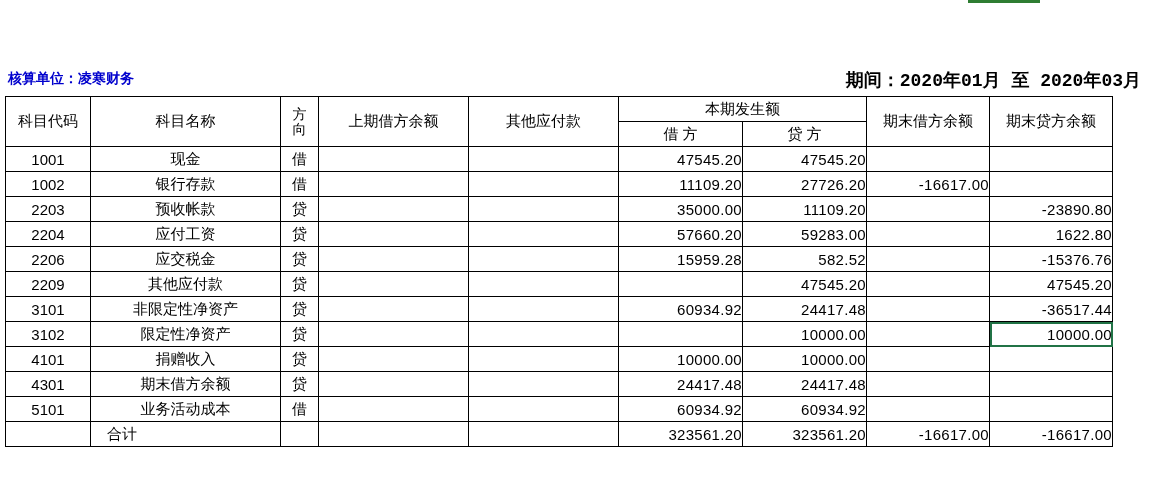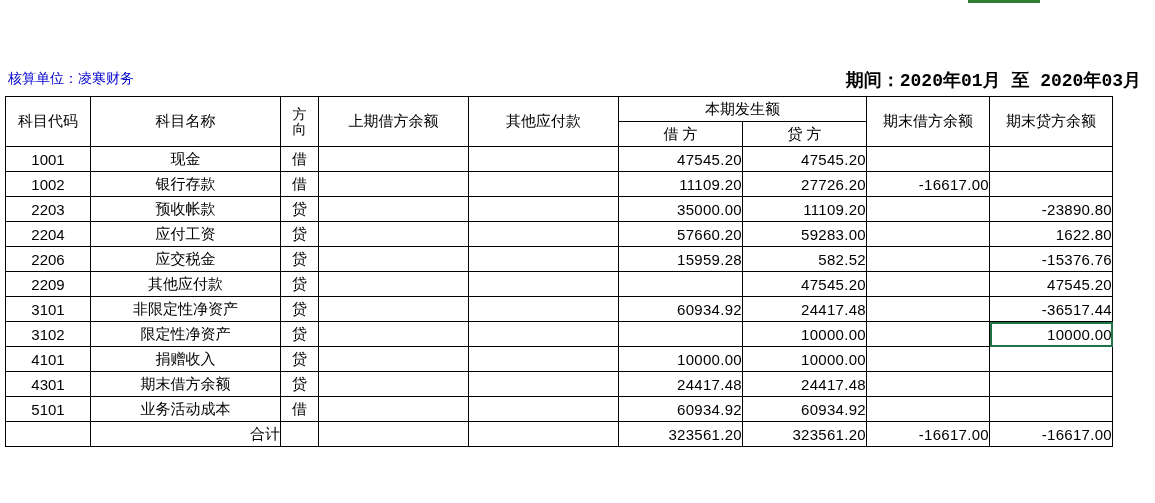--- a/index.html
+++ b/index.html
@@ -56,21 +56,21 @@
     align-items: center;
     justify-content: center;
     cursor: pointer;
   }
   .unit-line {
     position: absolute;
     left: 8px;
     top: 70px;
     font-size: 14px;
     color: #0000cd;
-    font-weight: normal;
+    font-weight: bold;
     white-space: nowrap;
   }
   .period-line {
     position: absolute;
     right: 14px;
     top: 68px;
     font-size: 18px;
     color: #000000;
     font-weight: bold;
     white-space: nowrap;
@@ -119,22 +119,22 @@
     padding-right: 8px;
   }
   td.name {
     text-align: center;
     padding-left: 6px;
   }
   td.dir {
     text-align: center;
   }
   tr.total td.name {
-    text-align: right;
-    padding-left: 4px;
+    text-align: left;
+    padding-left: 16px;
   }
   .hdr-row1 th, .hdr-row2 th {
     background: #ffffff;
   }
   .sel-cell {
     outline: 2px solid #217346;
     outline-offset: -2px;
   }
 </style>
 </head>

